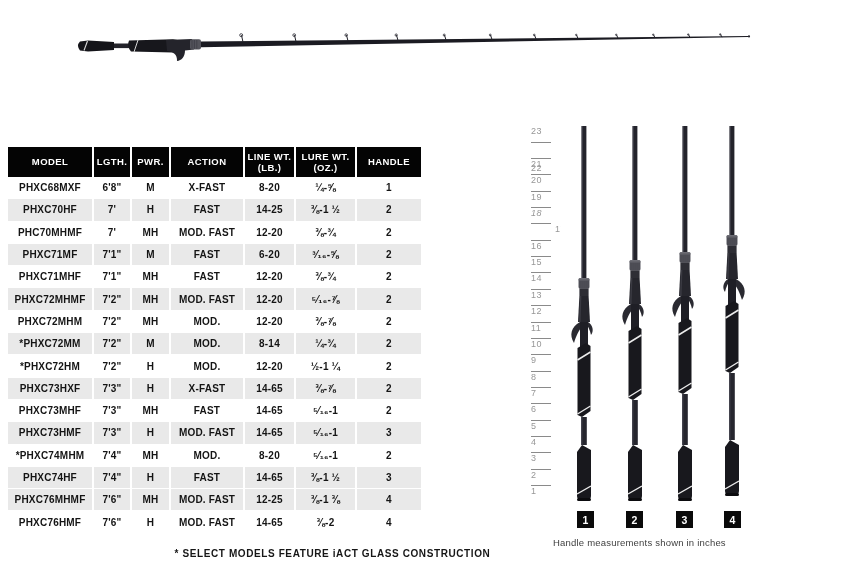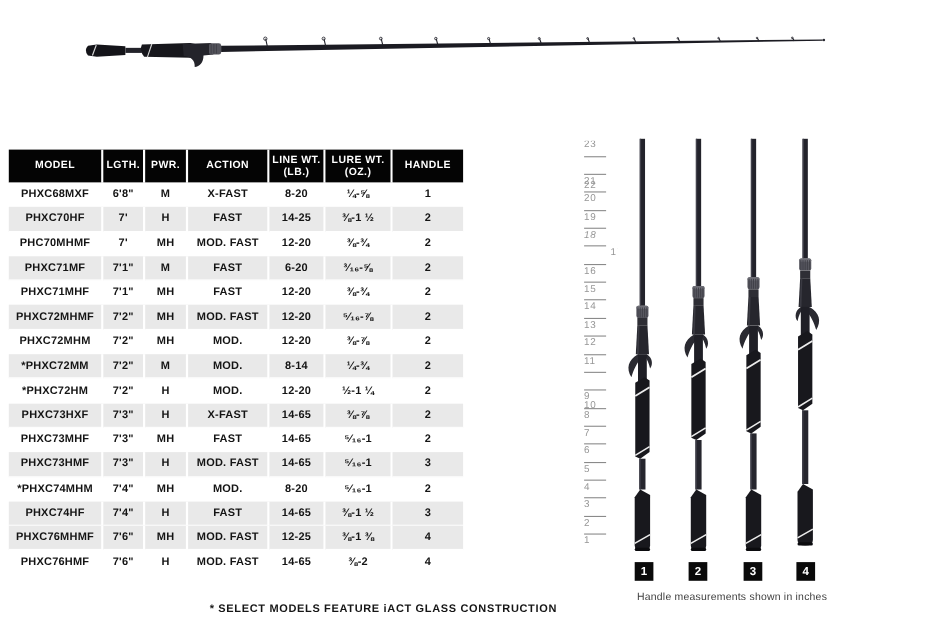--- a/index.html
+++ b/index.html
@@ -1,45 +1,45 @@
 <!DOCTYPE html>
 <html><head>
 <meta charset="utf-8">
 <style>
   html,body{margin:0;padding:0;background:#fff;}
   #page{position:relative;width:850px;height:566px;background:#ffffff;overflow:hidden;
         font-family:"Liberation Sans","DejaVu Sans",sans-serif;}
 
   
   #table-wrap{position:absolute;left:8px;top:136px;}
-  table.spec{border-collapse:separate;border-spacing:0;table-layout:fixed;width:413px;}
+  table.spec{border-collapse:separate;border-spacing:0;table-layout:fixed;width:413px;margin-top:11px;}
   table.spec th{background:#040404;color:#ffffff;font-size:9.5px;font-weight:700;
       letter-spacing:.4px;text-align:center;vertical-align:middle;height:30px;
       border-right:2px solid #ffffff;white-space:pre-line;line-height:1.2;padding:0;}
   table.spec th:last-child{border-right:none;}
   table.spec td{height:21.3px;text-align:center;vertical-align:middle;font-size:10px;
       font-weight:700;color:#141414;letter-spacing:.2px;background:#ffffff;
       border-right:2px solid #ffffff;border-bottom:1px solid #ffffff;padding:0;}
   table.spec td:last-child{border-right:none;}
   table.spec tr.alt td{background:#e9e9e9;}
 
-  #footnote{position:absolute;left:171px;top:548px;width:355px;text-align:center;
+  #footnote{position:absolute;left:155px;top:548px;width:355px;text-align:center;
       font-size:10px;font-weight:700;color:#161616;letter-spacing:.6px;}
 
   
   #ruler{position:absolute;left:527px;top:128px;width:34px;height:378px;overflow:hidden;}
   .tick-line{position:absolute;left:4px;width:20px;height:1px;background:#8a8a8a;}
   .tick-num{position:absolute;left:4px;width:16px;font-size:9px;color:#979797;
       font-weight:400;line-height:9px;letter-spacing:.5px;}
 
   .rod-svg{position:absolute;top:126px;width:44px;height:380px;}
   .handle-badge{position:absolute;top:511px;width:17px;height:17px;background:#0a0a0a;
       color:#fff;font-size:10.5px;font-weight:700;display:flex;align-items:center;
       justify-content:center;}
-  #handle-caption{position:absolute;left:553px;top:537px;width:225px;text-align:center;
+  #handle-caption{position:absolute;left:553px;top:537px;width:225px;text-align:left;
       font-size:9.5px;color:#3f3f3f;letter-spacing:.2px;}
 
   #hero-rod{position:absolute;left:73px;top:24px;}
 </style>
 </head>
 <body>
 
 <div id="page">
 
   <svg id="hero-rod" width="682" height="48" viewBox="0 0 682 48">
@@ -269,21 +269,21 @@
       <div class="tick-num" style="top: 293.6px;">5</div>
       <div class="tick-line" style="top: 275.25px;"></div>
       <div class="tick-num" style="top: 277.25px;">6</div>
       <div class="tick-line" style="top: 258.9px;"></div>
       <div class="tick-num" style="top: 260.9px;">7</div>
       <div class="tick-line" style="top: 242.55px;"></div>
       <div class="tick-num" style="top: 244.55px;">8</div>
       <div class="tick-line" style="top: 226.2px;"></div>
       <div class="tick-num" style="top: 228.2px;">9</div>
       <div class="tick-line" style="top: 209.85px;"></div>
-      <div class="tick-num" style="top: 211.85px; margin-top: 24px;">10</div>
+      <div class="tick-num" style="top: 211.85px;">10</div>
       <div class="tick-line" style="top: 193.5px;"></div>
       <div class="tick-num" style="top: 195.5px;">11</div>
       <div class="tick-line" style="top: 177.15px;"></div>
       <div class="tick-num" style="top: 179.15px;">12</div>
       <div class="tick-line" style="top: 160.8px;"></div>
       <div class="tick-num" style="top: 162.8px;">13</div>
       <div class="tick-line" style="top: 144.45px;"></div>
       <div class="tick-num" style="top: 146.45px;">14</div>
       <div class="tick-line" style="top: 128.1px;"></div>
       <div class="tick-num" style="top: 130.1px;">15</div>

